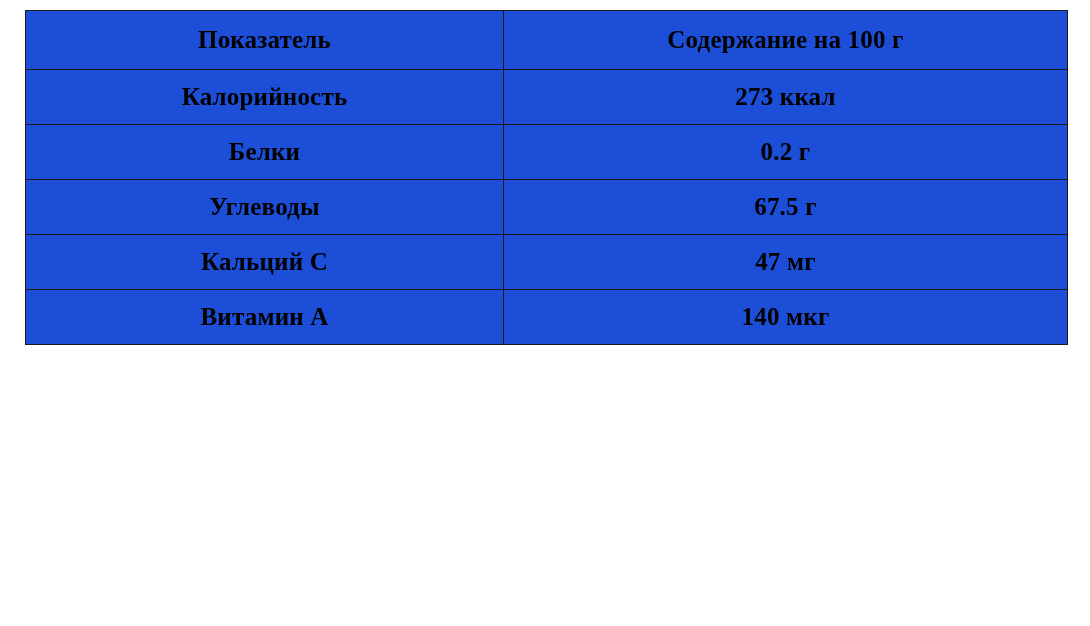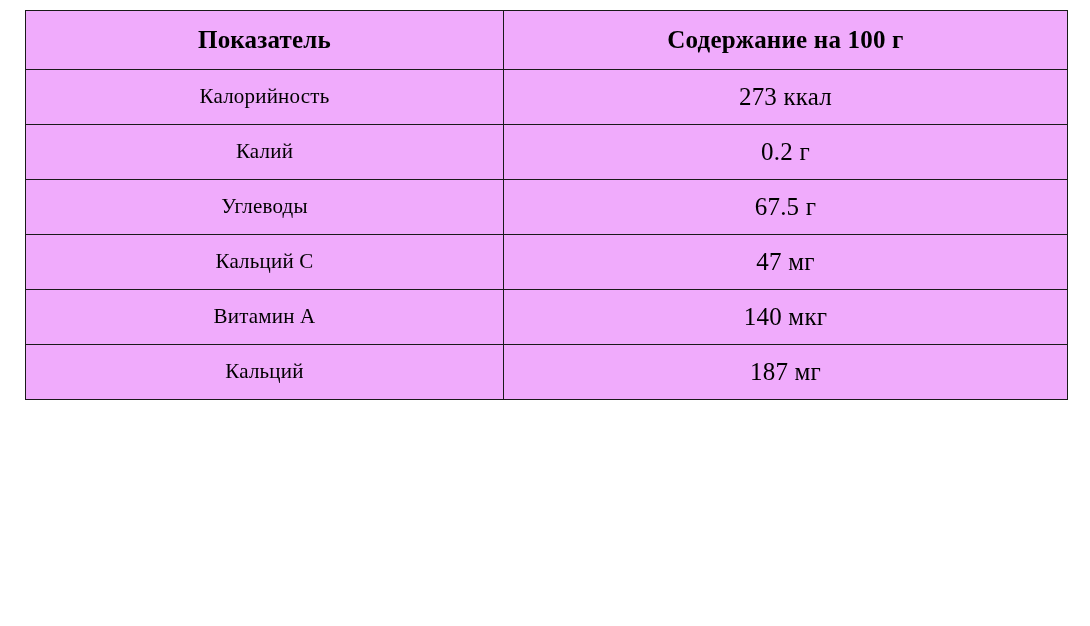--- a/index.html
+++ b/index.html
@@ -20,21 +20,21 @@
     height: 626px;
     box-sizing: border-box;
   }
   table.nutrition-table {
     position: absolute;
     left: 25px;
     top: 10px;
     width: 1042px;
     border-collapse: collapse;
     table-layout: fixed;
-    background: #f0abfc;
+    background: #1d4ed8;
   }
   table.nutrition-table col.c1 { width: 478px; }
   table.nutrition-table col.c2 { width: 564px; }
 
   table.nutrition-table th,
   table.nutrition-table td {
     border: 1.6px solid #1a1a1a;
     text-align: center;
     vertical-align: middle;
     padding: 0;
@@ -42,26 +42,26 @@
     line-height: 1.1;
   }
   table.nutrition-table thead th {
     font-weight: bold;
     font-size: 25px;
     letter-spacing: 0.2px;
   }
   table.nutrition-table thead tr th { height: 58px; }
 
   td.label-cell {
-    font-weight: normal;
-    font-size: 21px;
+    font-weight: bold;
+    font-size: 25px;
     letter-spacing: 0.2px;
   }
   td.value-cell {
-    font-weight: normal;
+    font-weight: bold;
     font-size: 25px;
     letter-spacing: 0.2px;
   }
 </style>
 </head>
 <body>
 
 <div class="page">
   <table class="nutrition-table">
     <colgroup>
@@ -73,34 +73,30 @@
         <th>Показатель</th>
         <th>Содержание на 100 г</th>
       </tr>
     </thead>
     <tbody>
       <tr>
         <td class="label-cell">Калорийность</td>
         <td class="value-cell">273 ккал</td>
       </tr>
       <tr>
-        <td class="label-cell">Калий</td>
+        <td class="label-cell">Белки</td>
         <td class="value-cell">0.2 г</td>
       </tr>
       <tr>
         <td class="label-cell">Углеводы</td>
         <td class="value-cell">67.5 г</td>
       </tr>
       <tr>
         <td class="label-cell">Кальций C</td>
         <td class="value-cell">47 мг</td>
       </tr>
       <tr>
         <td class="label-cell">Витамин A</td>
         <td class="value-cell">140 мкг</td>
       </tr>
-      <tr>
-        <td class="label-cell">Кальций</td>
-        <td class="value-cell">187 мг</td>
-      </tr>
     </tbody>
   </table>
 </div>
 
 </body></html>

